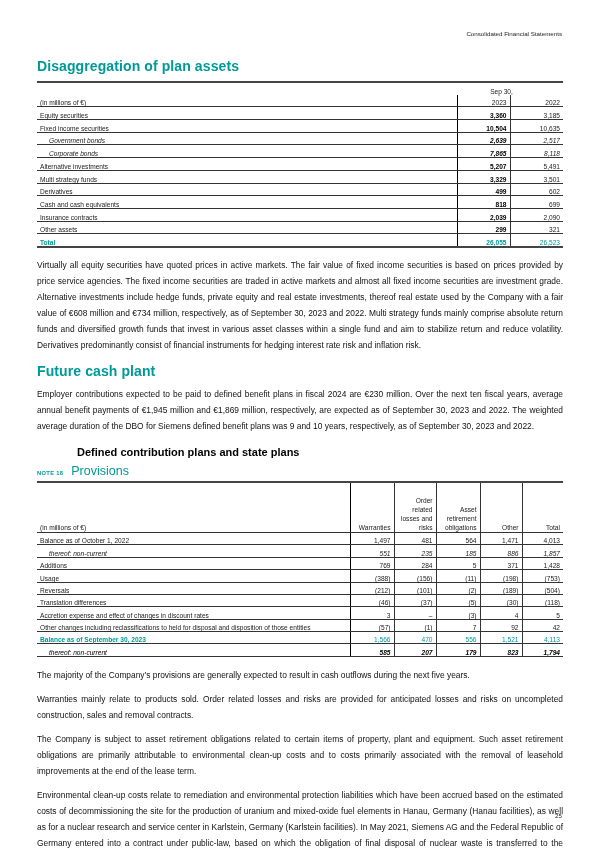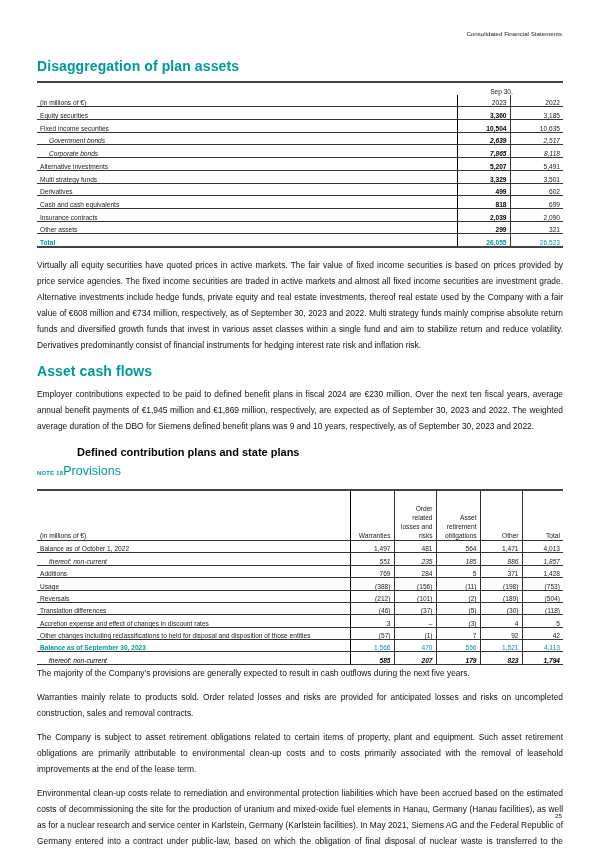--- a/index.html
+++ b/index.html
@@ -17,21 +17,21 @@
   table.fin .num { text-align: right; }
   table.fin .sep { border-left: 1.4px solid #000; }
   table.fin .sep2 { border-left: 0.8px solid #333; }
   table.fin .bold { font-weight: bold; color: #000; }
   table.fin .indent { padding-left: 12px; font-style: italic; }
   table.fin tr.total td { color: #009999; font-weight: bold; border-bottom: 2px solid #444; }
   table.fin tr.total td.light { font-weight: normal; }
   table.fin tr.noborder td { border-bottom: none; }
   table.fin tr.hdr td { border-bottom: 1px solid #333; }
 
-  .note-title { margin: 6px 0 11px 0; display: flex; align-items: baseline; gap: 0; }
+  .note-title { margin: 6px 0 3px 0; display: flex; align-items: baseline; gap: 8px; }
   .note-label { font-size: 5.8px; font-weight: bold; color: #009999; letter-spacing: 0.3px; }
   .note-name { font-size: 12.5px; color: #009999; }
 
   table.prov td { height: 11.4px; }
   table.prov tr.hdr td { height: auto; line-height: 9px; padding-top: 3px; }
   table.prov tr.bal-end td { color: #009999; font-weight: bold; border-bottom: 0.8px solid #333; }
   table.prov tr.bal-end td.light { font-weight: normal; }
   table.prov tr.nc-end td { font-weight: bold; font-style: italic; border-bottom: 1.6px solid #333; color: #000; }
   table.prov tr.nc-end td:first-child { font-weight: normal; }
 
@@ -118,21 +118,21 @@
     <tr class="total">
       <td>Total</td>
       <td class="num sep">26,055</td>
       <td class="num sep2 light">26,523</td>
     </tr>
   </tbody>
     </table>
 
   <p class="body" style="margin-top:9px">Virtually all equity securities have quoted prices in active markets. The fair value of fixed income securities is based on prices provided by price service agencies. The fixed income securities are traded in active markets and almost all fixed income securities are investment grade. Alternative investments include hedge funds, private equity and real estate investments, thereof real estate used by the Company with a fair value of €608 million and €734 million, respectively, as of September 30, 2023 and 2022. Multi strategy funds mainly comprise absolute return funds and diversified growth funds that invest in various asset classes within a single fund and aim to stabilize return and reduce volatility. Derivatives predominantly consist of financial instruments for hedging interest rate risk and inflation risk.</p>
 
-  <h3 class="h-teal" style="margin-top:10px">Asset cash flows</h3>
+  <h3 class="h-teal" style="margin-top:10px">Future cash plant</h3>
   <p class="body">Employer contributions expected to be paid to defined benefit plans in fiscal 2024 are €230 million. Over the next ten fiscal years, average annual benefit payments of €1,945 million and €1,869 million, respectively, are expected as of September 30, 2023 and 2022. The weighted average duration of the DBO for Siemens defined benefit plans was 9 and 10 years, respectively, as of September 30, 2023 and 2022.</p>
 
   <h2 class="h-black" style="margin-top:12px">Defined contribution plans and state plans</h2>
 
   <div class="note-title">
     <span class="note-label">NOTE 18</span>
     <span class="note-name">Provisions</span>
   </div>
 
   <table class="fin prov">
@@ -241,19 +241,19 @@
       <td class="indent">thereof: non-current</td>
       <td class="num sep">585</td>
       <td class="num sep2">207</td>
       <td class="num sep2">179</td>
       <td class="num sep2">823</td>
       <td class="num sep2">1,794</td>
     </tr>
   </tbody>
     </table>
 
-  <p class="body" style="">The majority of the Company’s provisions are generally expected to result in cash outflows during the next five years.</p>
+  <p class="body" style="margin-top:10px">The majority of the Company’s provisions are generally expected to result in cash outflows during the next five years.</p>
   <p class="body">Warranties mainly relate to products sold. Order related losses and risks are provided for anticipated losses and risks on uncompleted construction, sales and removal contracts.</p>
   <p class="body">The Company is subject to asset retirement obligations related to certain items of property, plant and equipment. Such asset retirement obligations are primarily attributable to environmental clean-up costs and to costs primarily associated with the removal of leasehold improvements at the end of the lease term.</p>
   <p class="body">Environmental clean-up costs relate to remediation and environmental protection liabilities which have been accrued based on the estimated costs of decommissioning the site for the production of uranium and mixed-oxide fuel elements in Hanau, Germany (Hanau facilities), as well as for a nuclear research and service center in Karlstein, Germany (Karlstein facilities). In May 2021, Siemens AG and the Federal Republic of Germany entered into a contract under public-law, based on which the obligation of final disposal of nuclear waste is transferred to the Federal Republic of Germany for a payment of €360 million. The contract and therefore the payment is subject to the approval of the EU commission under state-aid rules. Estimation uncertainties still relate to assumptions made to measure the obligations that remain with Siemens AG, regarding conditioning and packaging of nuclear waste, as well as intermediate storage and transport to the final storage facility “Schacht Konrad” or a logistics depot until year-end 2032. As of September 30, 2023, and 2022, the provisions total €480 million and €487 million, respectively.</p>
 </div>
 
 <div class="page-num">25</div>
 
 </body></html>

